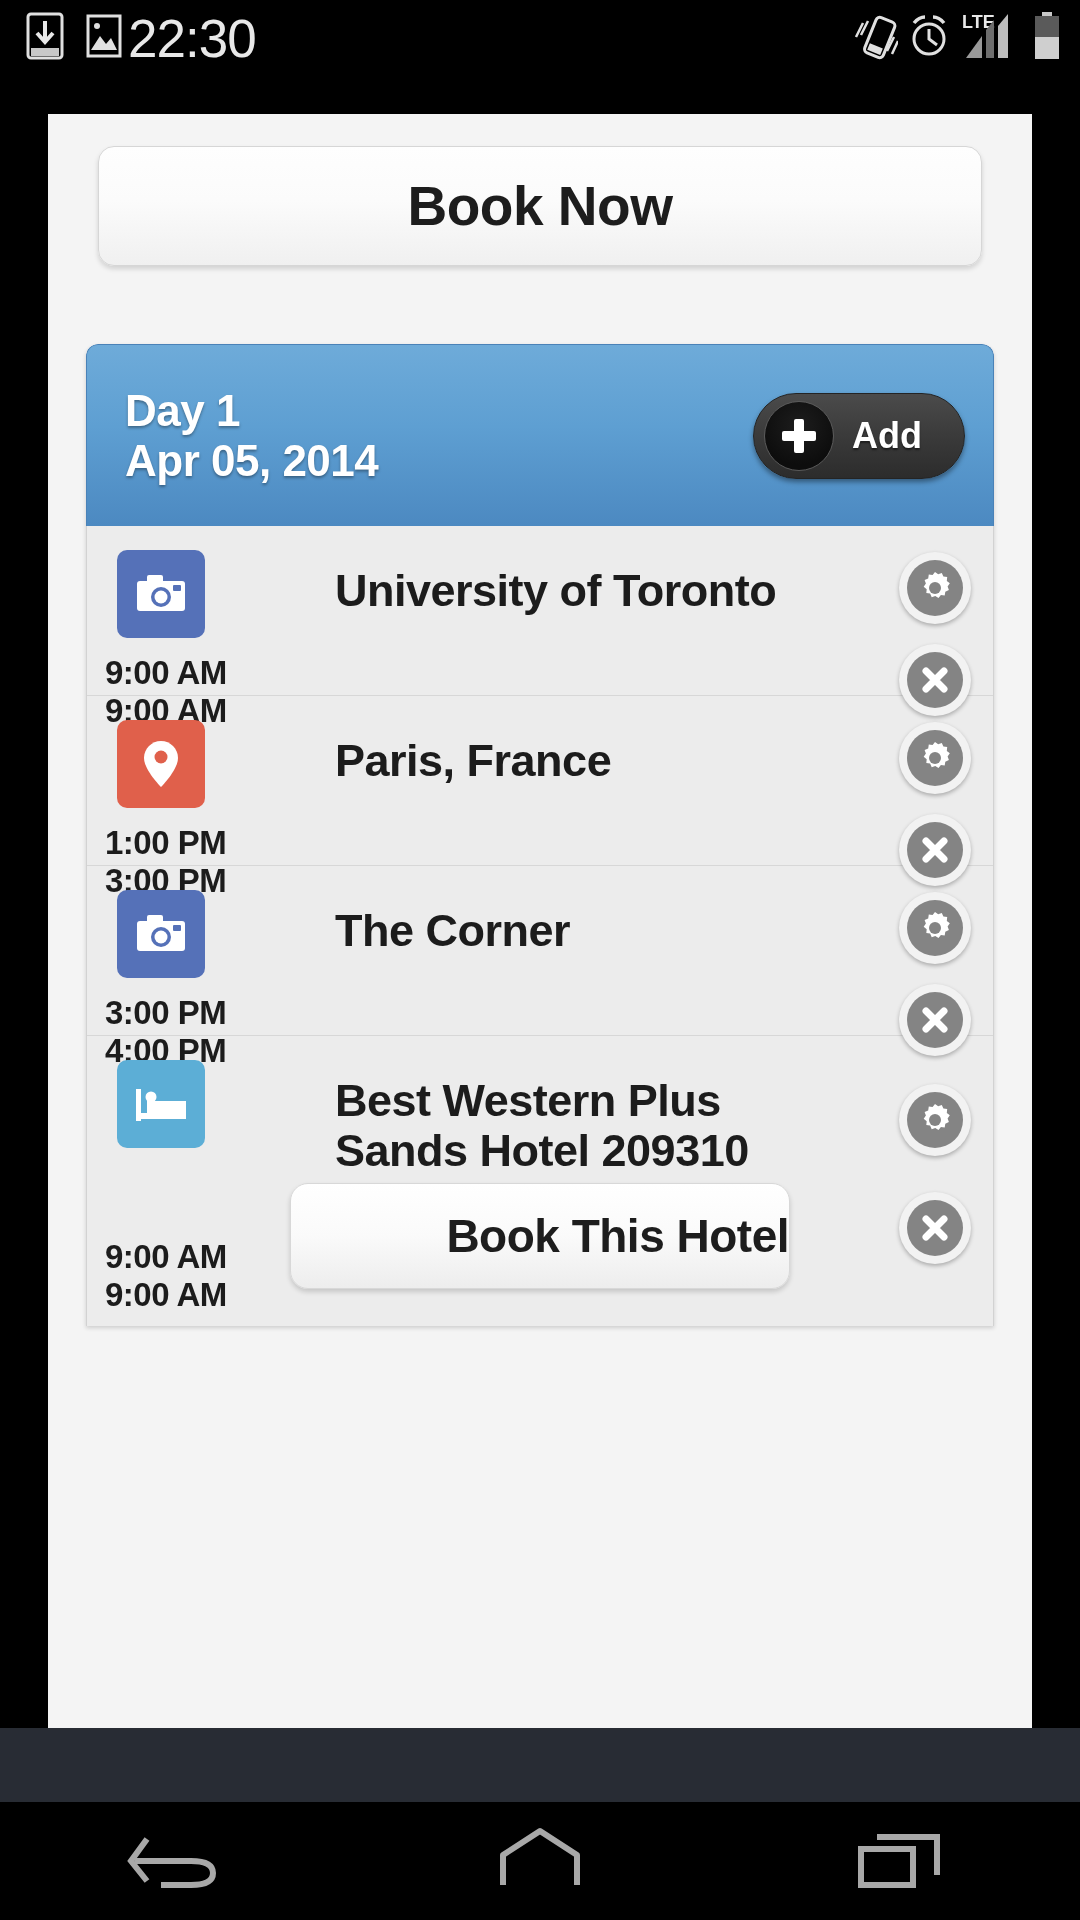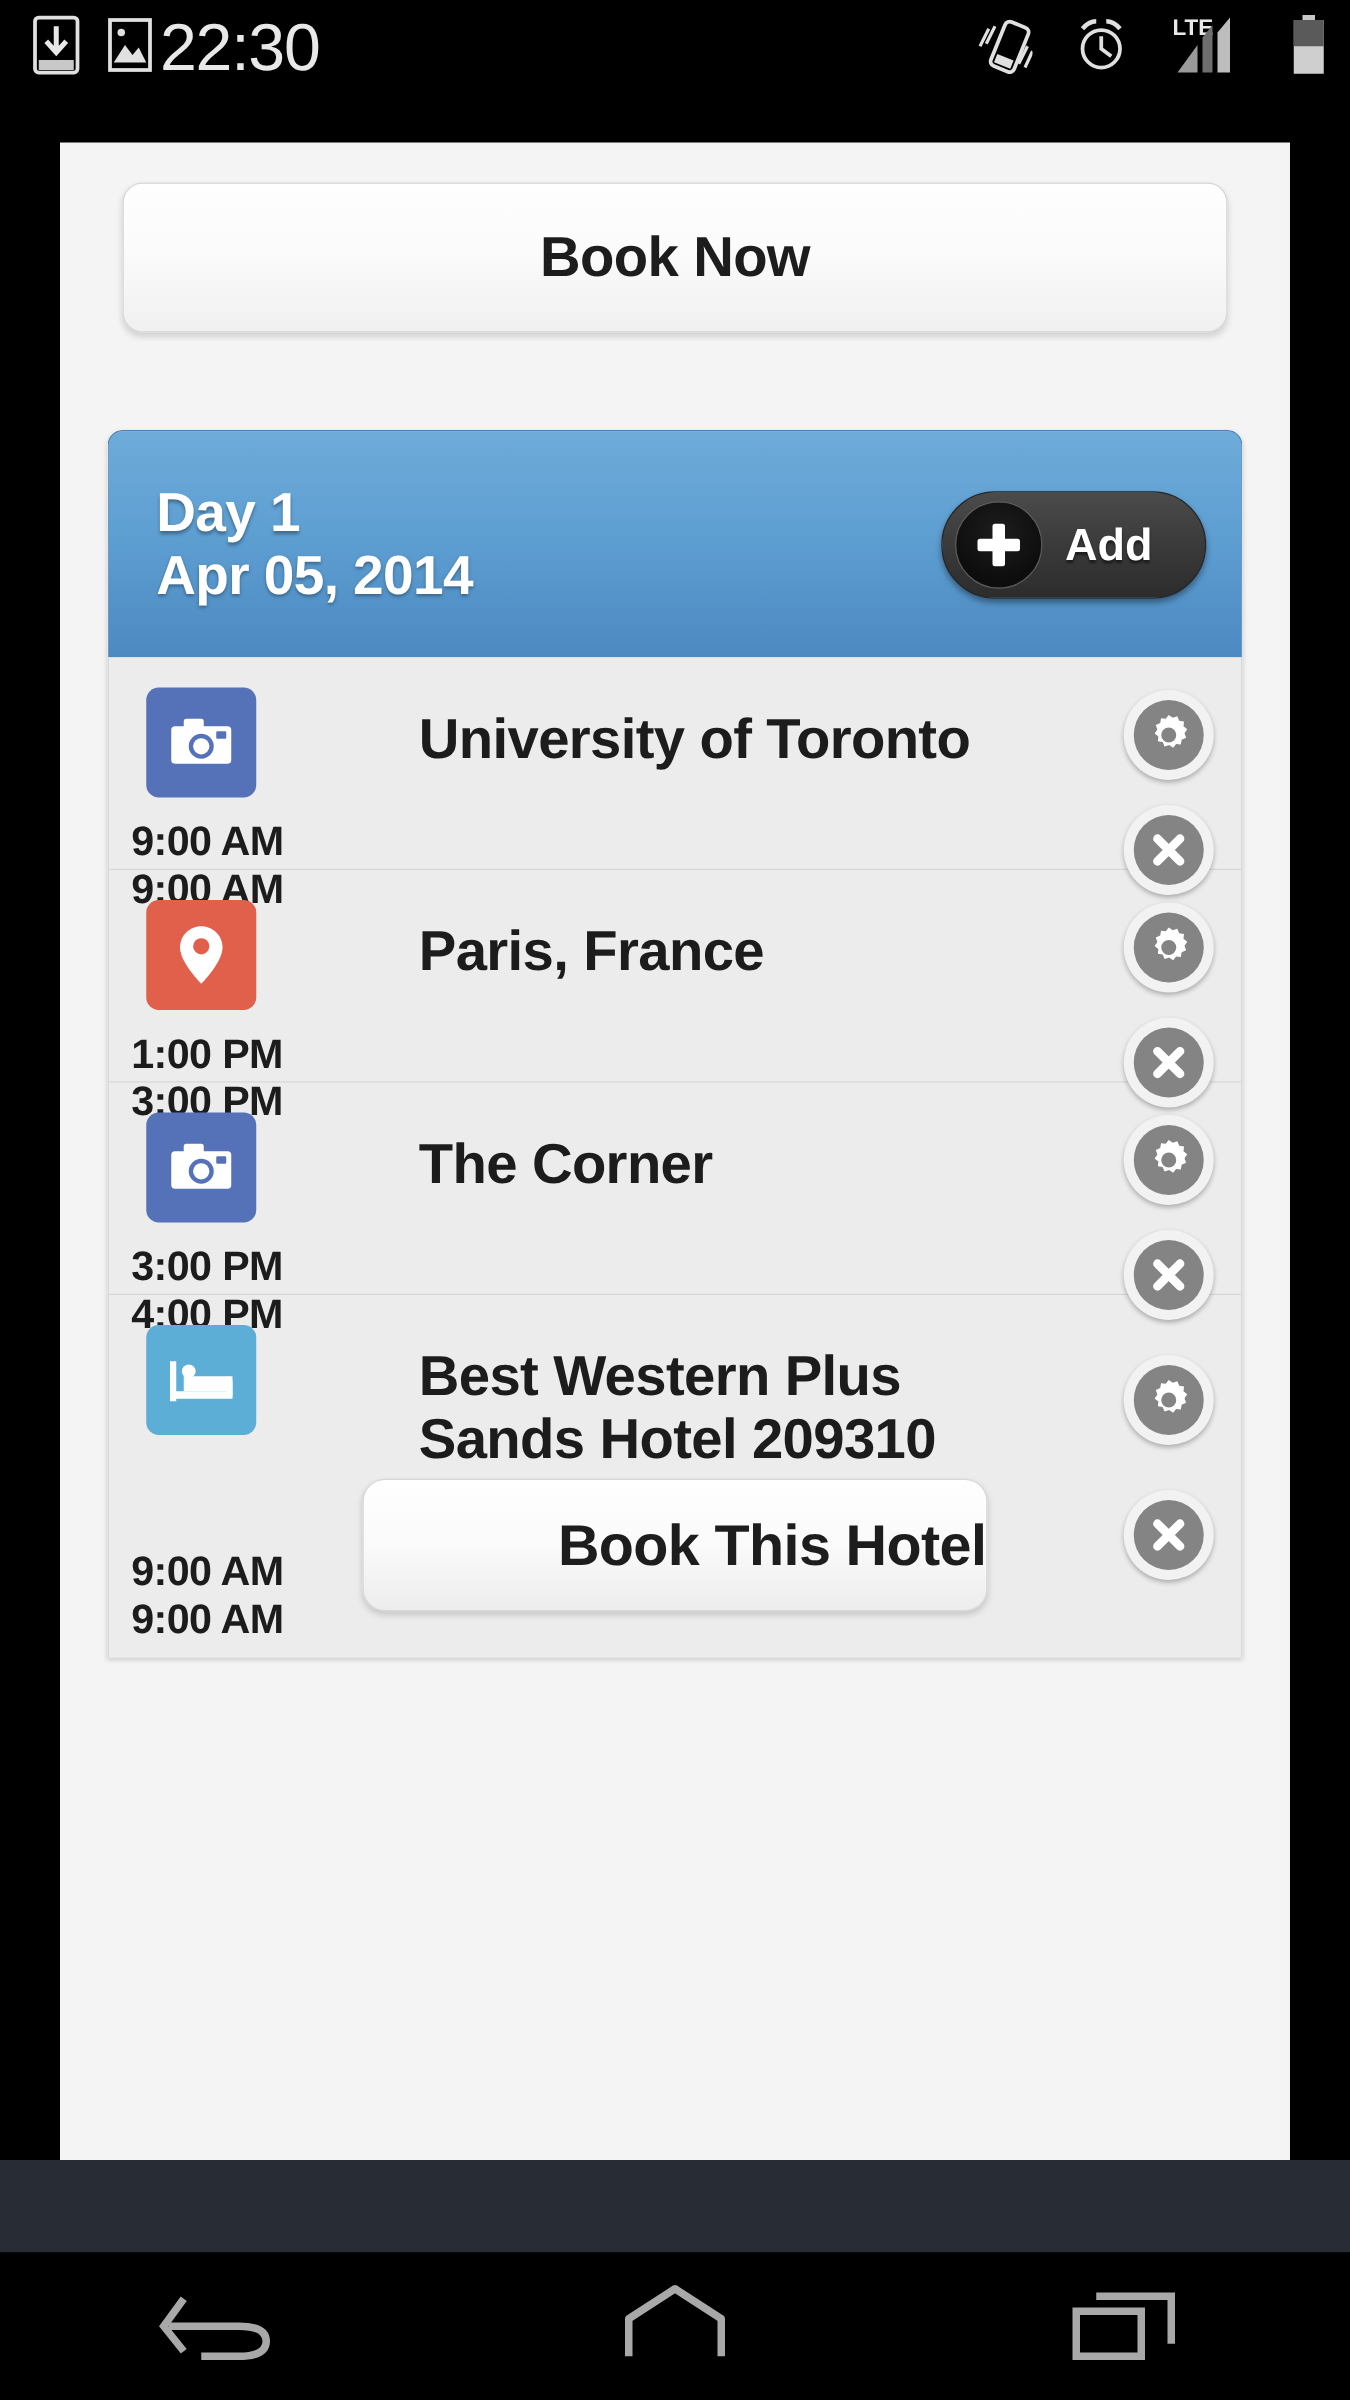--- a/index.html
+++ b/index.html
@@ -28,21 +28,21 @@
     display: flex;
     align-items: center;
     gap: 22px;
     margin-left: 26px;
   }
   .sb-right {
     position: absolute;
     right: 18px;
     display: flex;
     align-items: center;
-    gap: 32px;
+    gap: 8px;
   }
   .sb-clock {
     color: #e8e8e8;
     font-size: 53px;
     font-weight: 400;
     letter-spacing: -1px;
     line-height: 1;
     margin-left: 6px;
   }
   .sb-icon { display: block; }
@@ -63,21 +63,21 @@
     border-radius: 16px;
     background: linear-gradient(to bottom, #fefefe 0%, #fbfbfb 45%, #f0f0f0 100%);
     border: 1px solid #d6d6d6;
     box-shadow: 0 3px 5px rgba(0,0,0,0.14);
     display: flex;
     align-items: center;
     justify-content: center;
     box-sizing: border-box;
   }
   .booknow-label {
-    font-size: 45px;
+    font-size: 55px;
     font-weight: bold;
     color: #1d1d1d;
     letter-spacing: -0.5px;
   }
 
   
   .daycard {
     margin: 78px 38px 0 38px;
     border-radius: 12px 12px 0 0;
     overflow: hidden;

